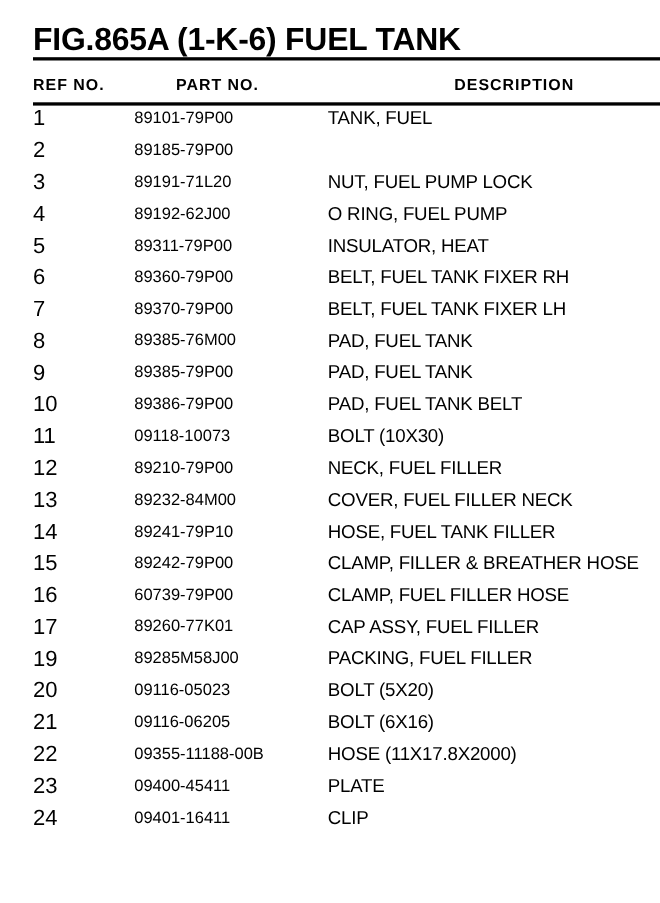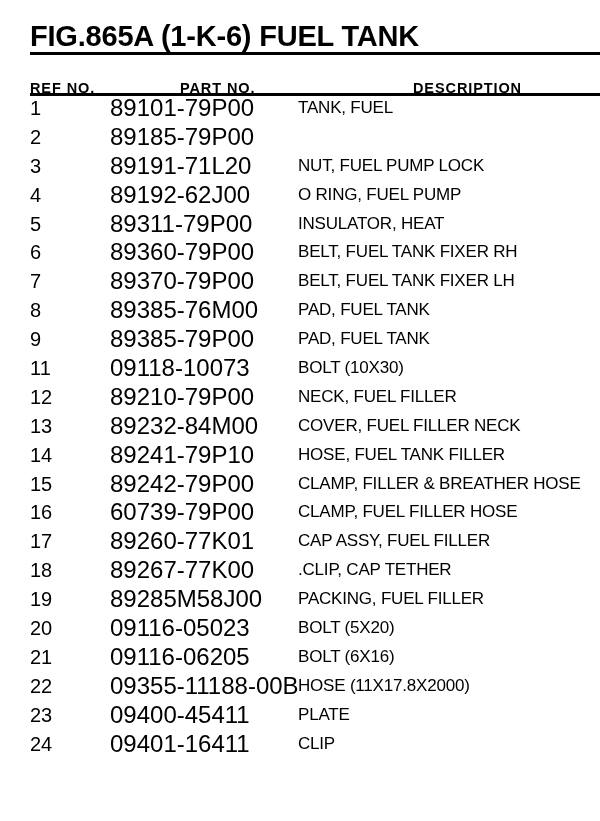--- a/index.html
+++ b/index.html
@@ -30,49 +30,49 @@
     position:absolute;
     left:0;
     width:570px;
     height:3px;
     background:#000000;
   }
   .title-rule{top:52px;}
   .head-rule{top:93px;}
   .thead{
     position:absolute;
-    left:0;top:80px;
+    left:0;top:70px;
     width:570px;height:16px;
     font-size:14.5px;
     font-weight:bold;
     letter-spacing:0.9px;
     line-height:16px;
   }
   .th{position:absolute;top:0;white-space:nowrap;}
   .th-ref{left:0;}
-  .th-part{left:130;left:130px;margin-left:20px;}
+  .th-part{left:130;left:130px;}
   .th-desc{left:383px;text-align:right;}
   .tbody{
     position:absolute;
     left:0;top:94px;
     width:570px;
   }
   .row{
     position:relative;
     height:28.9px;
     width:570px;
   }
   .cell{
     position:absolute;
     top:0;
     line-height:28.9px;
     white-space:nowrap;
   }
   .cell-ref{left:0;font-size:20px;}
-  .cell-part{left:80px;font-size:24px;}
+  .cell-part{left:92px;font-size:15px;}
   .cell-desc{left:268px;font-size:17px;letter-spacing:-0.2px;}
 </style>
 </head>
 <body>
 
 <div class="page">
 
   <h1 class="title">FIG.865A (1-K-6) FUEL TANK</h1>
 
   <div class="rule title-rule"></div>
@@ -124,20 +124,25 @@
         <span class="cell cell-ref">8</span>
         <span class="cell cell-part">89385-76M00</span>
         <span class="cell cell-desc">PAD, FUEL TANK</span>
       </div>
       <div class="row">
         <span class="cell cell-ref">9</span>
         <span class="cell cell-part">89385-79P00</span>
         <span class="cell cell-desc">PAD, FUEL TANK</span>
       </div>
       <div class="row">
+        <span class="cell cell-ref">10</span>
+        <span class="cell cell-part">89386-79P00</span>
+        <span class="cell cell-desc">PAD, FUEL TANK BELT</span>
+      </div>
+      <div class="row">
         <span class="cell cell-ref">11</span>
         <span class="cell cell-part">09118-10073</span>
         <span class="cell cell-desc">BOLT (10X30)</span>
       </div>
       <div class="row">
         <span class="cell cell-ref">12</span>
         <span class="cell cell-part">89210-79P00</span>
         <span class="cell cell-desc">NECK, FUEL FILLER</span>
       </div>
       <div class="row">
@@ -159,25 +164,20 @@
         <span class="cell cell-ref">16</span>
         <span class="cell cell-part">60739-79P00</span>
         <span class="cell cell-desc">CLAMP, FUEL FILLER HOSE</span>
       </div>
       <div class="row">
         <span class="cell cell-ref">17</span>
         <span class="cell cell-part">89260-77K01</span>
         <span class="cell cell-desc">CAP ASSY, FUEL FILLER</span>
       </div>
       <div class="row">
-        <span class="cell cell-ref">18</span>
-        <span class="cell cell-part">89267-77K00</span>
-        <span class="cell cell-desc">.CLIP, CAP TETHER</span>
-      </div>
-      <div class="row">
         <span class="cell cell-ref">19</span>
         <span class="cell cell-part">89285M58J00</span>
         <span class="cell cell-desc">PACKING, FUEL FILLER</span>
       </div>
       <div class="row">
         <span class="cell cell-ref">20</span>
         <span class="cell cell-part">09116-05023</span>
         <span class="cell cell-desc">BOLT (5X20)</span>
       </div>
       <div class="row">

